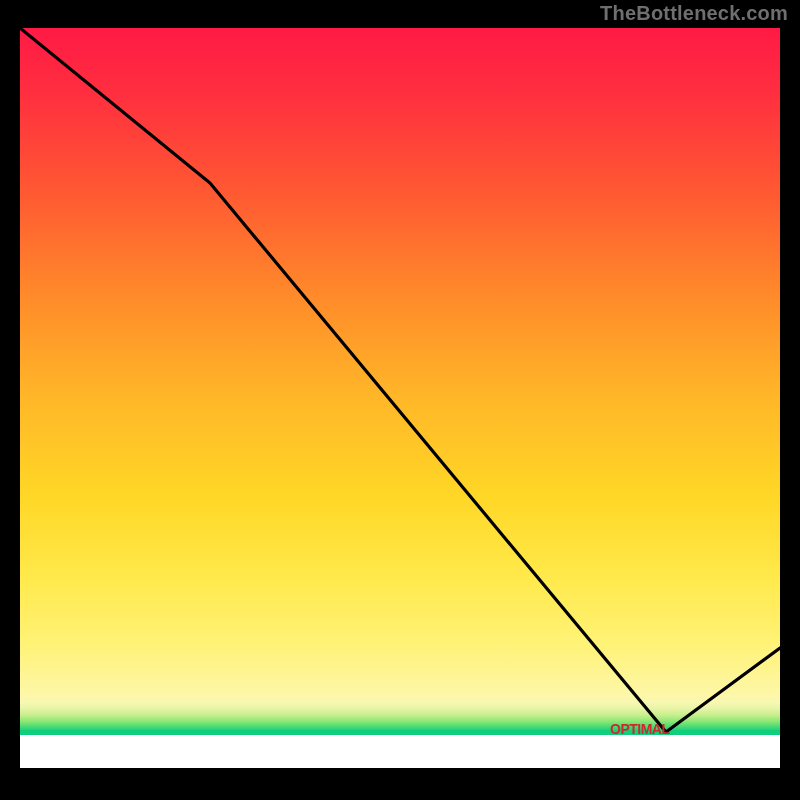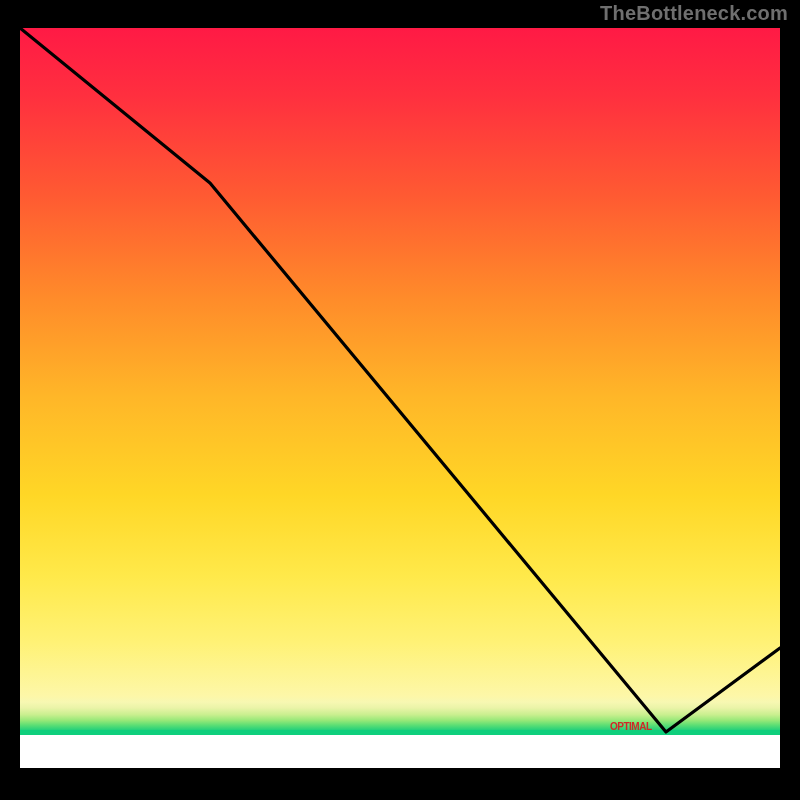--- a/index.html
+++ b/index.html
@@ -106,21 +106,21 @@
   svg.curve {
     position: absolute;
     left: 0;
     top: 0;
     width: 760px;
     height: 744px;
   }
   
   .scribble {
     position: absolute;
-    font-size: 10px;
+    font-size: 14px;
     font-weight: 700;
     color: #d02828;
     letter-spacing: -0.5px;
     white-space: nowrap;
     user-select: none;
   }
 </style>
 </head>
 <body>
 

